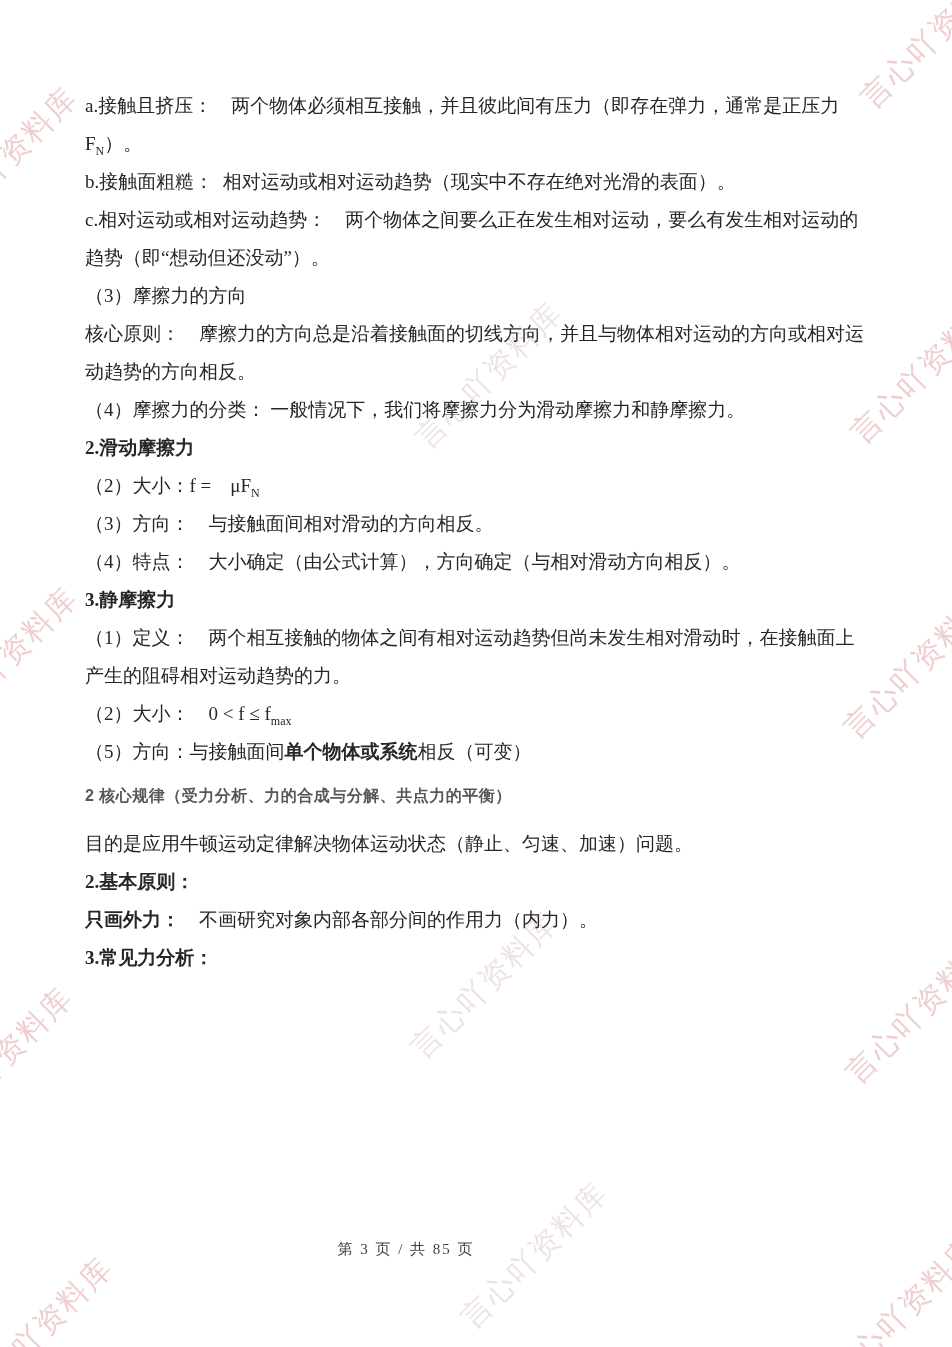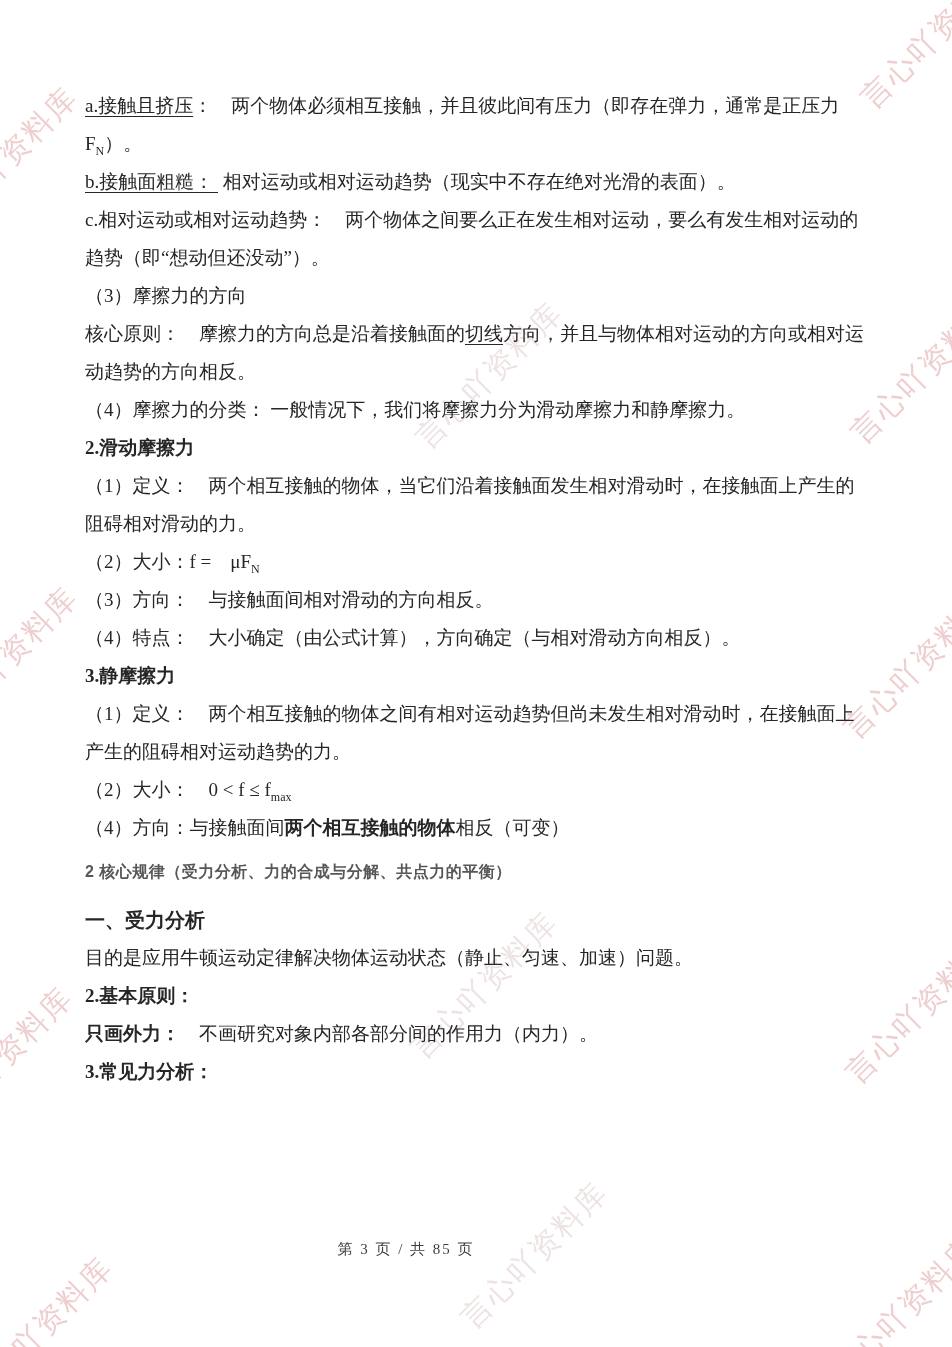--- a/index.html
+++ b/index.html
@@ -13,21 +13,21 @@
   .page { position:absolute; inset:0; }
   .content {
     position:absolute; left:85px; top:87px; width:784px; z-index:2;
   }
   p.line {
     margin:0; font-size:19px; line-height:38px;
     color:#262626; white-space:pre-wrap;
   }
   p.subhead { font-size:20px; }
   .r-b { font-weight:bold; }
-  .r-u { text-decoration:underline; text-underline-offset:4px; text-decoration-thickness:1px; }
+  .r-u { text-underline-offset:4px; text-decoration-thickness:1px; }
   .r-g { color:#595959; }
   sub { font-size:12px; line-height:0; }
   h1.big {
     font-family:"Liberation Sans","DejaVu Sans",sans-serif;
     font-size:16px; font-weight:bold; color:#575757;
     margin:9px 0 13px 0; line-height:32px; letter-spacing:0.5px;
   }
   .footer {
     position:absolute; left:0; top:1240px; width:812px; z-index:2;
     text-align:center; font-size:15px; color:#3d3d3d; letter-spacing:2px;
@@ -61,29 +61,27 @@
       <div class="watermark wm-strong" style="left: 805px; top: 1280px;">言心吖资料库</div>
     </div>
   <main class="content" id="doc-content">
       <p class="line"><span class="r-u">a.接触且挤压</span><span>：　两个物体必须相互接触，并且彼此间有压力（即存在弹力，通常是正压力 </span><span>F</span><sub>N</sub><span>）。</span></p>
       <p class="line"><span class="r-u">b.接触面粗糙： </span><span> 相对运动或相对运动趋势（现实中不存在绝对光滑的表面）。</span></p>
       <p class="line"><span>c.相对运动或相对运动趋势：　两个物体之间要么正在发生相对运动，要么有发生相对运动的趋势（即“想动但还没动”）。</span></p>
       <p class="line"><span>（3）摩擦力的方向</span></p>
       <p class="line"><span>核心原则：　摩擦力的方向总是沿着接触面的</span><span class="r-u">切线</span><span>方向，并且与物体相对运动的方向或相对运动趋势的方向相反。</span></p>
       <p class="line"><span>（4）摩擦力的分类： 一般情况下，我们将摩擦力分为滑动摩擦力和静摩擦力。</span></p>
       <p class="line"><span class="r-b">2.滑动摩擦力</span></p>
-      <p class="line"><span>（1）定义：　两个相互接触的物体，当它们沿着接触面发生相对滑动时，在接触面上产生的阻碍相对滑动的力。</span></p>
       <p class="line"><span>（2）大小：f =　μF</span><sub>N</sub></p>
       <p class="line"><span>（3）方向：　与接触面间相对滑动的方向相反。</span></p>
       <p class="line"><span>（4）特点：　大小确定（由公式计算），方向确定（与相对滑动方向相反）。</span></p>
       <p class="line"><span class="r-b">3.静摩擦力</span></p>
       <p class="line"><span>（1）定义：　两个相互接触的物体之间有相对运动趋势但尚未发生相对滑动时，在接触面上产生的阻碍相对运动趋势的力。</span></p>
       <p class="line"><span>（2）大小：　0 &lt; f ≤ f</span><sub>max</sub></p>
-      <p class="line"><span>（4）方向：与接触面间</span><span class="r-b">两个相互接触的物体</span><span>相反（可变）</span></p>
+      <p class="line"><span>（5）方向：与接触面间</span><span class="r-b">单个物体或系统</span><span>相反（可变）</span></p>
       <h1 class="big"><span>2 核心规律（受力分析、力的合成与分解、共点力的平衡）</span></h1>
-      <p class="line subhead"><span class="r-b">一、受力分析</span></p>
       <p class="line"><span>目的是应用牛顿运动定律解决物体运动状态（静止、匀速、加速）问题。</span></p>
       <p class="line"><span class="r-b">2.基本原则：</span></p>
       <p class="line"><span class="r-b">只画外力：</span><span>　不画研究对象内部各部分间的作用力（内力）。</span></p>
       <p class="line"><span class="r-b">3.常见力分析：</span></p>
     </main>
   <div class="footer">第 3 页 / 共 85 页</div>
 </div>
 
 </body></html>

